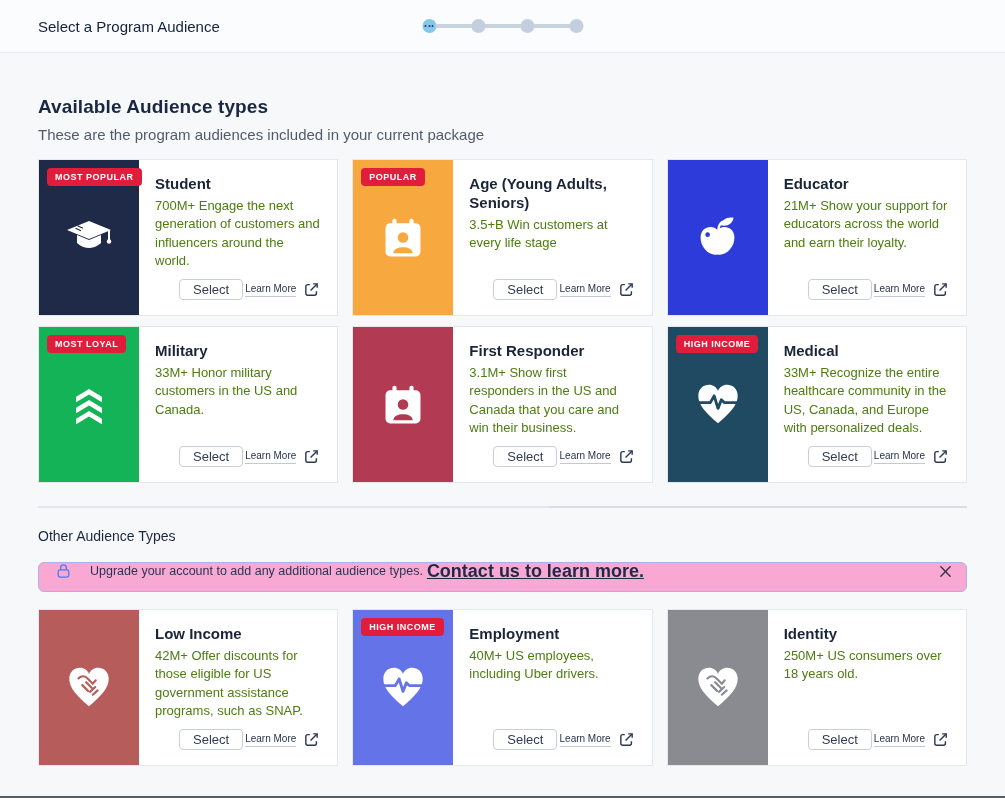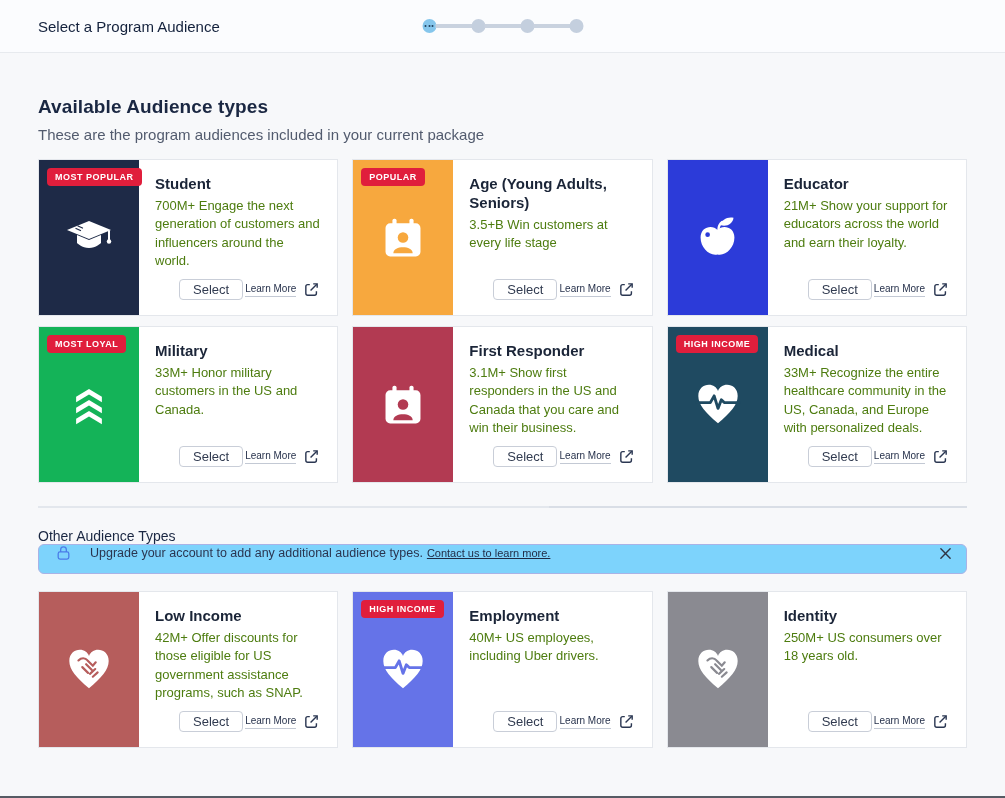--- a/index.html
+++ b/index.html
@@ -29,23 +29,23 @@
   .card-title { font-size:15px; font-weight:700; color:#1b2538; line-height:1.25; }
   .card-desc { margin-top:3px; font-size:13px; color:#4d7c0f; line-height:1.42; }
   .card-footer { margin-top:auto; display:flex; align-items:center; justify-content:space-between; }
   .select-btn { background:#fff; border:1px solid #c9ced8; border-radius:4px; padding:2px 13px; font-size:13px; color:#313b50; font-family:inherit; cursor:pointer;margin-left:24px; }
   .learn-more { display:flex; align-items:center; gap:7px; cursor:pointer; }
   .learn-more-label { font-size:10px; color:#27324c; border-bottom:1px solid #c3c9d4; padding-bottom:2px; }
 
   
   .divider { margin-top:23px; height:2px; background:linear-gradient(to right,#e3e7ed 0%,#e3e7ed 55%,#d9dee6 55%,#d9dee6 100%); }
   .h2 { margin-top:20px; font-size:14px; font-weight:400; color:#1a2742; }
-  .banner { height:30px; background:#7dd3fc; border:1px solid #a9b3e6; border-radius:6px; display:flex; align-items:center; padding:0 14px 12px 16px; }
+  .banner { margin-top:18px; height:30px; background:#f9a8d4; border:1px solid #a9b3e6; border-radius:6px; display:flex; align-items:center; padding:0 14px 12px 16px; }
   .banner-text { margin-left:18px; font-size:12.5px; color:#2a3550; }
-  .banner-link { margin-left:4px; font-size:11px; color:#1f2a44; font-weight:400; text-decoration:underline; cursor:pointer; }
+  .banner-link { margin-left:4px; font-size:18px; color:#1f2a44; font-weight:700; text-decoration:underline; cursor:pointer; }
   .banner-close { margin-left:auto; cursor:pointer; display:flex; align-items:center; }
 
   .grid.other { margin-top:17px; }
 
   .bottom-edge { position:absolute; left:0; right:0; bottom:0; height:2px; background:#565b64; }
 
   .panel-icon { display:block; }
 </style>
 </head>
 <body>

